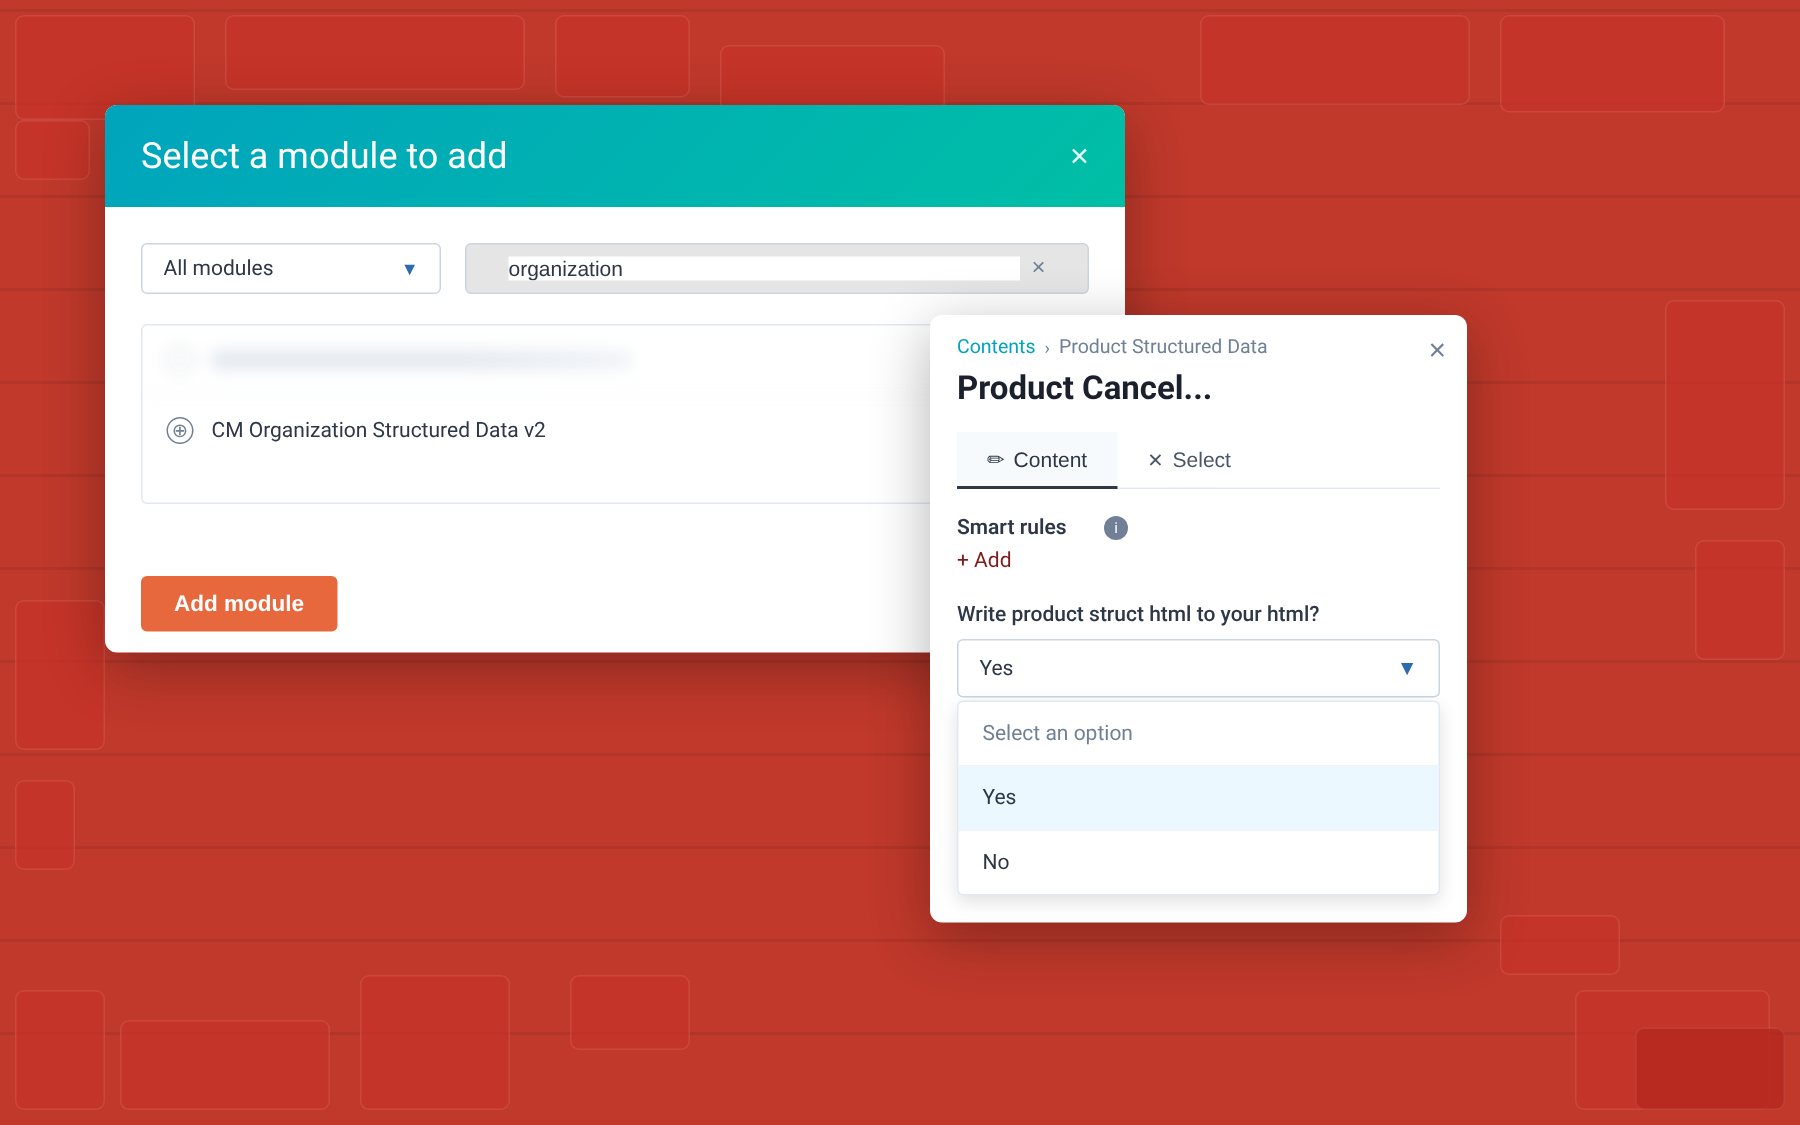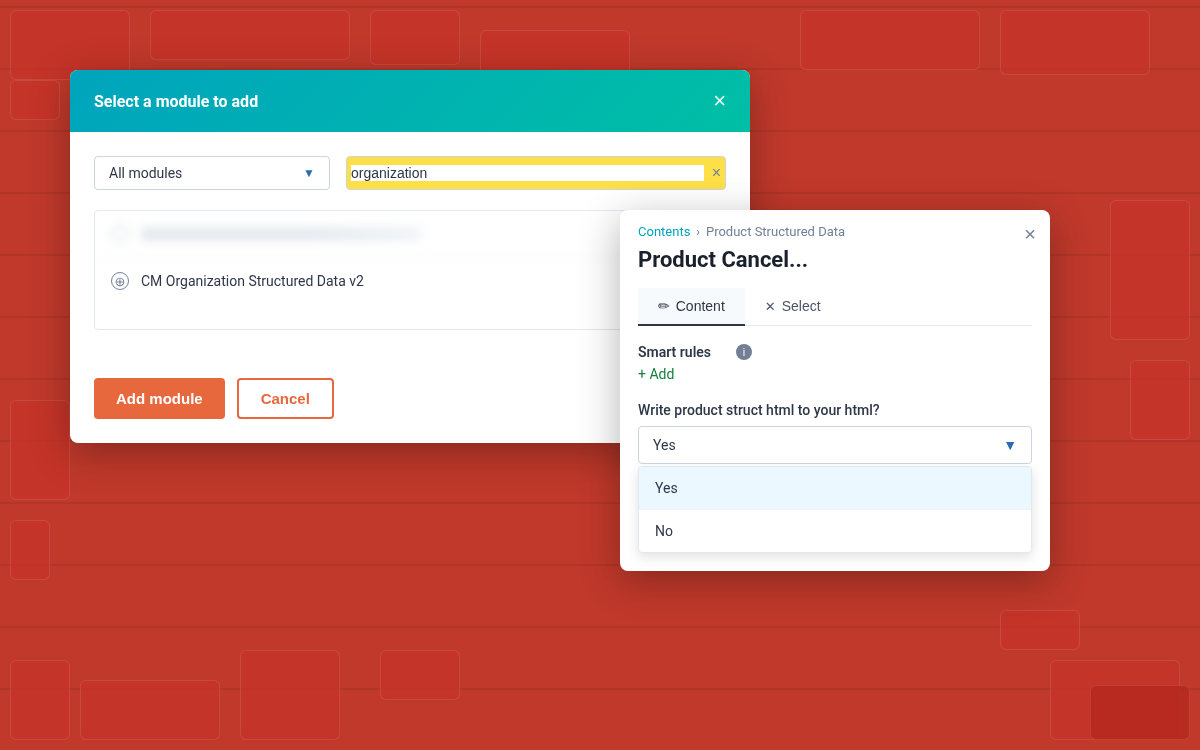--- a/index.html
+++ b/index.html
@@ -57,22 +57,22 @@
       background: linear-gradient(135deg, #00a4bd, #00bfa5);
       padding: 20px 24px;
       border-radius: 8px 8px 0 0;
       display: flex;
       justify-content: space-between;
       align-items: center;
     }
 
     .modal-header-title {
       color: #fff;
-      font-size: 16px;
-      font-weight: 700;
+      font-size: 24px;
+      font-weight: 400;
     }
 
     .modal-close-btn {
       background: none;
       border: none;
       color: #fff;
       font-size: 22px;
       cursor: pointer;
       line-height: 1;
       padding: 0;
@@ -90,38 +90,38 @@
     }
 
     .dropdown-select {
       display: flex;
       align-items: center;
       justify-content: space-between;
       background: #fff;
       border: 1px solid #cbd5e0;
       border-radius: 4px;
       padding: 8px 14px;
-      width: 236px;
+      width: 200px;
       cursor: pointer;
       font-size: 14px;
       color: #2d3748;
     }
 
     .dropdown-select .chevron {
       color: #2b6cb0;
       font-size: 12px;
     }
 
     .search-input-wrap {
       display: flex;
       align-items: center;
-      background: #fde047;
+      background: #e5e5e5;
       border: 1px solid #cbd5e0;
       border-radius: 4px;
-      padding: 8px 4px;
+      padding: 8px 28px;
       flex: 1;
       gap: 8px;
     }
 
     .search-input-wrap input {
       border: none;
       outline: none;
       font-size: 14px;
       color: #2d3748;
       flex: 1;
@@ -180,21 +180,21 @@
     .module-item-blurred-text {
       width: 280px;
       height: 14px;
       background: linear-gradient(90deg, #cbd5e0 60%, #e2e8f0 100%);
       border-radius: 3px;
     }
 
     .modal-footer {
       display: flex;
       gap: 12px;
-      padding: 0 24px 24px;
+      padding: 0 24px 14px;
     }
 
     .btn-add-module {
       background: #e8683e;
       color: #fff;
       border: none;
       border-radius: 4px;
       padding: 10px 22px;
       font-size: 15px;
       font-weight: 600;
@@ -210,21 +210,21 @@
       font-size: 15px;
       font-weight: 600;
       cursor: pointer;
     }
 
     
     .panel-product {
       position: absolute;
       top: 210px;
       left: 620px;
-      width: 430px;
+      width: 358px;
       background: #fff;
       border-radius: 8px;
       box-shadow: 0 10px 40px rgba(0,0,0,0.3);
       z-index: 20;
       overflow: visible;
     }
 
     .panel-breadcrumb {
       display: flex;
       align-items: center;
@@ -322,21 +322,21 @@
       display: flex;
       align-items: center;
       justify-content: center;
       cursor: pointer;
     }
 
     .add-link {
       display: flex;
       align-items: center;
       gap: 4px;
-      color: #15803d;
+      color: #7f1d1d;
       font-size: 14px;
       cursor: pointer;
       margin-bottom: 20px;
       margin-top: 6px;
       text-decoration: none;
     }
 
     .field-label {
       font-size: 14px;
       font-weight: 500;
@@ -456,21 +456,20 @@
 
       <div class="module-item">
         <div class="module-icon" style="font-size:13px;">⊕</div>
         <span>CM Organization Structured Data v2</span>
       </div>
     </div>
   </div>
 
   <div class="modal-footer">
     <button class="btn-add-module">Add module</button>
-    <button class="btn-cancel">Cancel</button>
   </div>
 </div>
 
 <div class="panel-product">
 
   <div class="panel-breadcrumb">
     <a class="breadcrumb-link">Contents</a>
     <span class="breadcrumb-sep">›</span>
     <span class="breadcrumb-current">Product Structured Data</span>
   </div>
@@ -499,17 +498,18 @@
     <a class="add-link">+ Add</a>
 
     <div class="field-label">Write product struct html to your html?</div>
 
     <div class="select-dropdown">
       <span>Yes</span>
       <span class="chevron-down">▼</span>
     </div>
 
     <div class="dropdown-options">
+      <div class="dropdown-option placeholder">Select an option</div>
       <div class="dropdown-option highlighted">Yes</div>
       <div class="dropdown-option">No</div>
     </div>
   </div>
 </div>
 
 </body></html>

